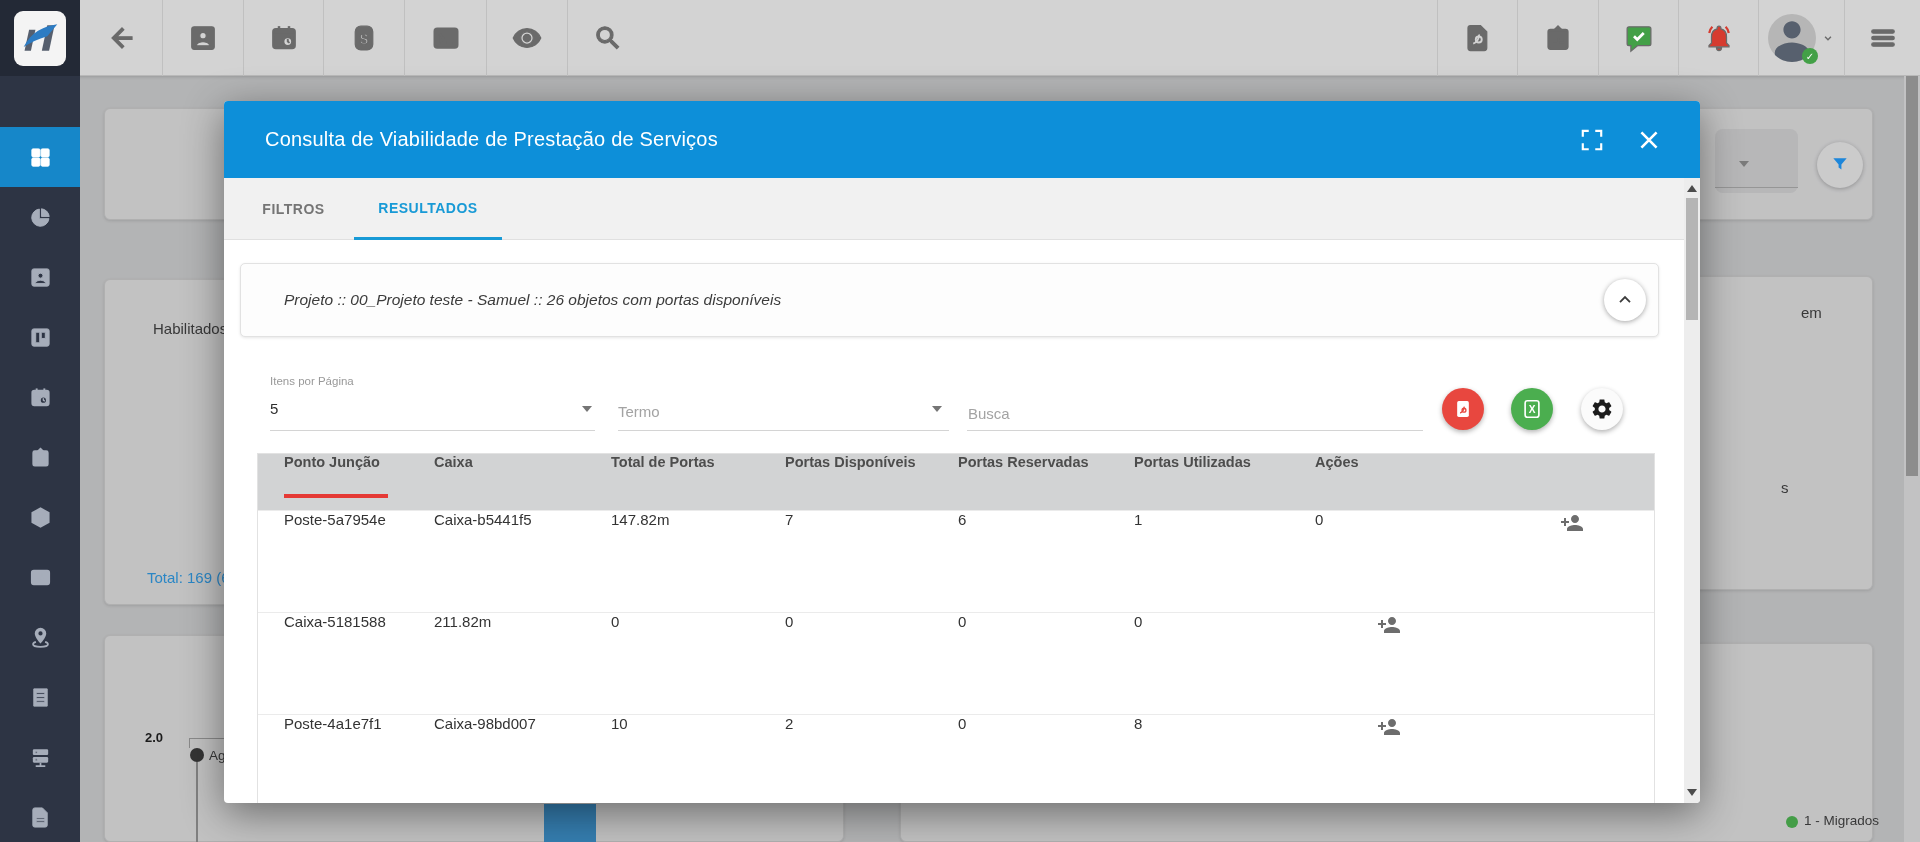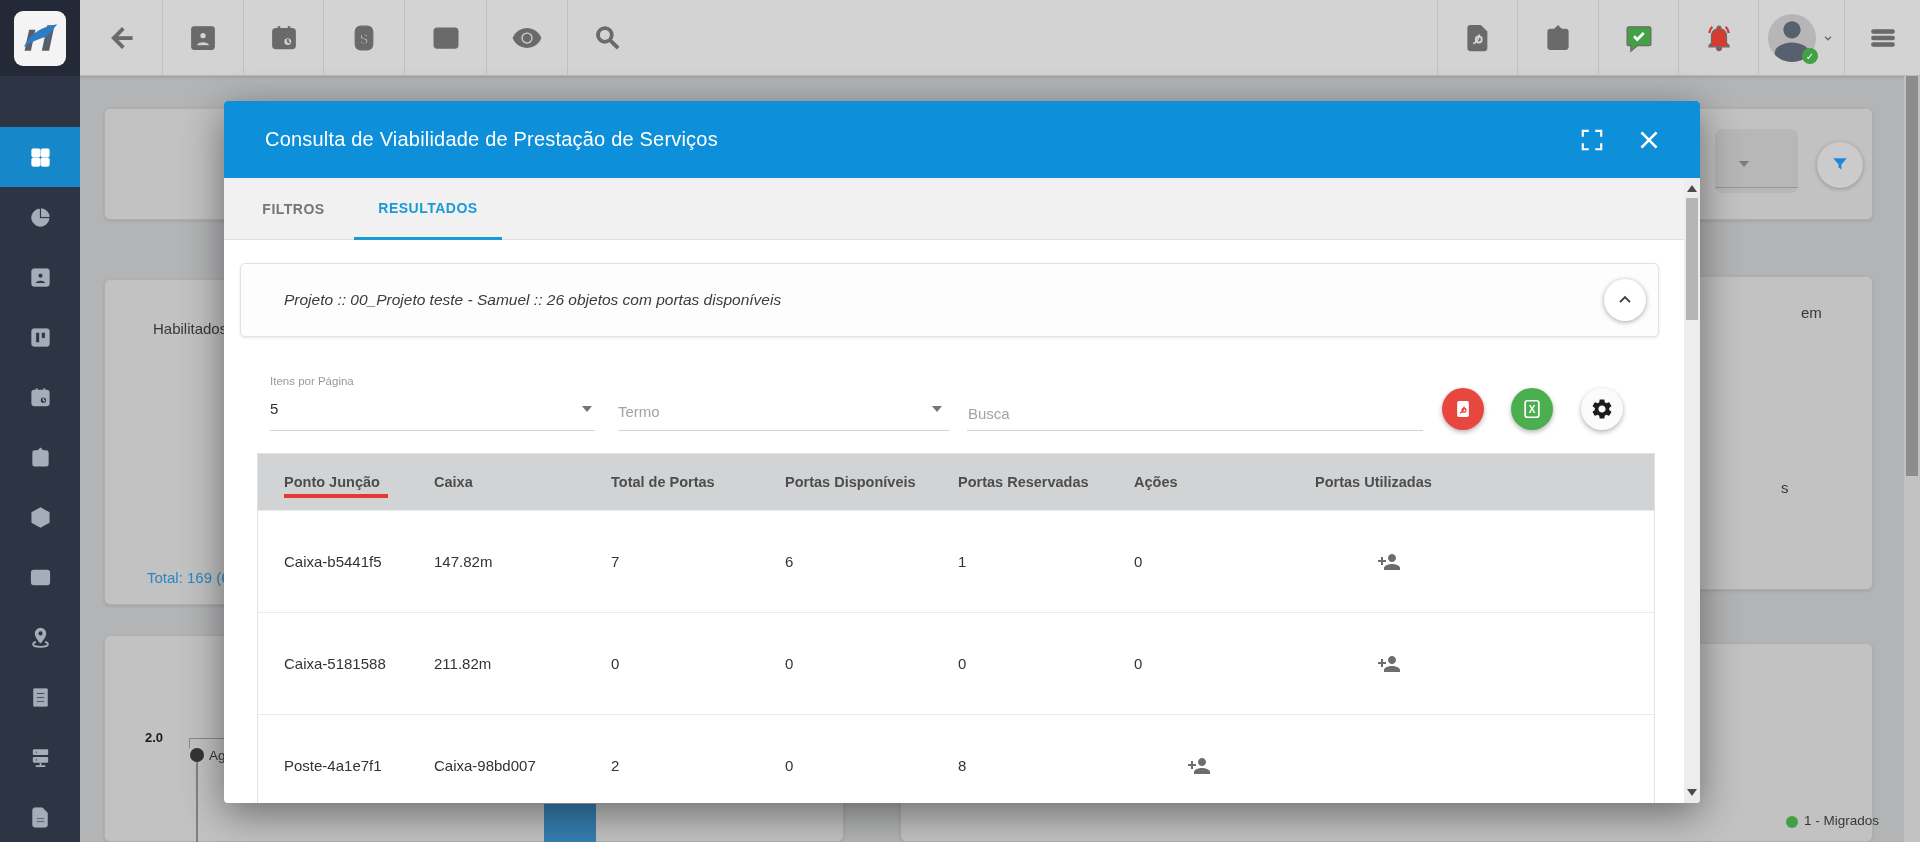--- a/index.html
+++ b/index.html
@@ -70,21 +70,21 @@
                color:#2e2e2e; font-family:"Liberation Sans", sans-serif;margin-top:8px; }
   .ctl-input::placeholder { color:#a3a3a3; }
   .round-btn { position:absolute; width:42px; height:42px; border-radius:50%; display:flex;
                align-items:center; justify-content:center; cursor:pointer;
                box-shadow:0 2px 5px rgba(0,0,0,.3); }
 
   .vtable { position:absolute; left:33px; top:352px; width:1398px; border:1px solid #e2e2e2; background:#fff; }
   .vt-grid { display:grid; grid-template-columns:150px 177px 174px 173px 176px 181px 200px 1fr; }
   .vt-head { background:#d2d3d4; height:56px; }
   .vt-head .cell { font-weight:bold; color:#4d4d4d; font-size:14.5px; }
-  .cell { display:flex; align-items:center; padding-left:26px; }
+  .cell { display:flex; align-items:flex-start; padding-left:26px; }
   .vt-row { height:102px; border-top:1px solid #ebebeb; font-size:15px; color:#333333; background:#fff; }
   .sort-underline { position:absolute; left:26px; top:40px; width:104px; height:4px; background:#e53935; }
   .action-cell { justify-content:center; padding-left:0; cursor:pointer; }
 
   .m-scroll { position:absolute; left:1460px; top:77px; width:16px; height:625px; background:#ededed; }
   .m-thumb  { position:absolute; left:2px; top:20px; width:12px; height:122px; background:#b5b5b5; }
   .arrow-up   { position:absolute; left:3px; width:0; height:0; border-left:5px solid transparent;
                 border-right:5px solid transparent; border-bottom:7px solid #4c4c4c; }
   .arrow-down { position:absolute; left:3px; width:0; height:0; border-left:5px solid transparent;
                 border-right:5px solid transparent; border-top:7px solid #4c4c4c; }
@@ -403,25 +403,26 @@
     <div class="vtable">
       <div class="vt-grid vt-head">
         <div class="cell" style="position:relative;">
           <span>Ponto Junção</span>
           <span class="sort-underline"></span>
         </div>
         <div class="cell">Caixa</div>
         <div class="cell">Total de Portas</div>
         <div class="cell">Portas Disponíveis</div>
         <div class="cell">Portas Reservadas</div>
+        <div class="cell">Portas Utilizadas</div>
         <div class="cell">Ações</div>
-        <div class="cell">Portas Utilizadas</div>
       </div>
 
       <div class="vt-grid vt-row">
+        <div class="cell">Poste-5a7954e</div>
         <div class="cell">Caixa-b5441f5</div>
         <div class="cell">147.82m</div>
         <div class="cell">7</div>
         <div class="cell">6</div>
         <div class="cell">1</div>
         <div class="cell">0</div>
         <div class="cell action-cell">
           <svg width="24" height="24" viewBox="0 0 24 24">
             <path fill="#6d6d6d" d="M15 12c2.21 0 4-1.79 4-4s-1.79-4-4-4-4 1.79-4 4 1.79 4 4 4zm-9-2V7H4v3H1v2h3v3h2v-3h3v-2H6zm9 4c-2.67 0-8 1.34-8 4v2h16v-2c0-2.66-5.33-4-8-4z"></path>
           </svg>
@@ -438,20 +439,21 @@
         <div class="cell action-cell">
           <svg width="24" height="24" viewBox="0 0 24 24">
             <path fill="#6d6d6d" d="M15 12c2.21 0 4-1.79 4-4s-1.79-4-4-4-4 1.79-4 4 1.79 4 4 4zm-9-2V7H4v3H1v2h3v3h2v-3h3v-2H6zm9 4c-2.67 0-8 1.34-8 4v2h16v-2c0-2.66-5.33-4-8-4z"></path>
           </svg>
         </div>
       </div>
 
       <div class="vt-grid vt-row">
         <div class="cell">Poste-4a1e7f1</div>
         <div class="cell">Caixa-98bd007</div>
+        <div class="cell">10</div>
         <div class="cell">2</div>
         <div class="cell">0</div>
         <div class="cell">8</div>
         <div class="cell action-cell">
           <svg width="24" height="24" viewBox="0 0 24 24">
             <path fill="#6d6d6d" d="M15 12c2.21 0 4-1.79 4-4s-1.79-4-4-4-4 1.79-4 4 1.79 4 4 4zm-9-2V7H4v3H1v2h3v3h2v-3h3v-2H6zm9 4c-2.67 0-8 1.34-8 4v2h16v-2c0-2.66-5.33-4-8-4z"></path>
           </svg>
         </div>
       </div>
     </div>

